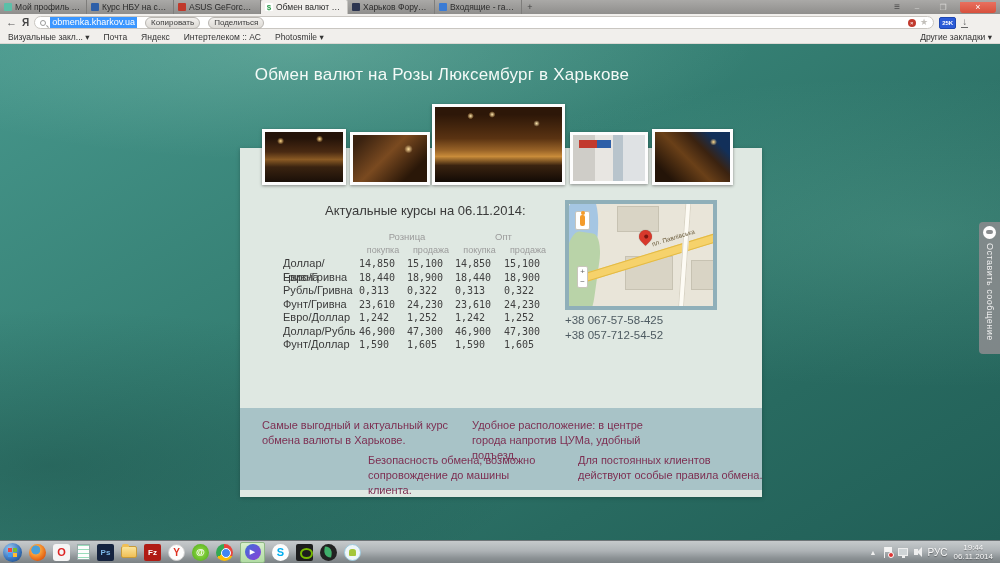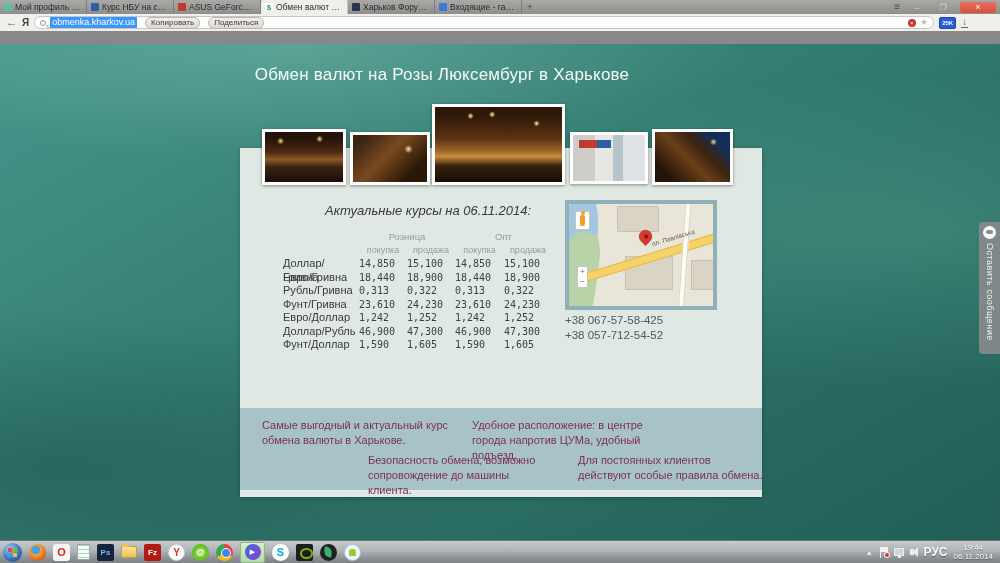--- a/index.html
+++ b/index.html
@@ -88,21 +88,21 @@
     background:
       linear-gradient(90deg,#cfcdc8 0 30%, #e8e6e2 30% 55%, #b8c4cc 55% 70%, #dfe2e4 70% 100%),
       linear-gradient(180deg,#ded8d0,#9aa0a4); }
   .p4::after { content:""; position:absolute; left:8%; top:10%; width:45%; height:18%;
     background:linear-gradient(90deg,#c23a2e 0 55%, #2d5fa8 55% 100%); }
   .p5 { left:412px; top:85px; width:81px; height:56px;
     background: radial-gradient(circle 5px at 78% 20%, #ffd98a, transparent 70%),
       linear-gradient(225deg,#12305a 0 18%, #3a2210 35%, #6a4018 55%, #241408 85%); }
 
   
-  .rates-heading { position:absolute; left:85px; top:55px; font-size:13px; color:#3a3a3a;font-style:italic; }
+  .rates-heading { position:absolute; left:85px; top:55px; font-size:13px; color:#3a3a3a; }
   .rates { position:absolute; left:43px; top:82px; display:grid;
     grid-template-columns:76px 48px 48px 49px 48px; }
   .rates div { line-height:13.5px; height:13.5px; }
   .grp { color:#9b9b9b; font-size:9.5px; text-align:center; }
   .sub { color:#9b9b9b; font-size:9px; text-align:center; }
   .pair { font-size:11px; color:#3a3a3a; }
   .val { font-family:"DejaVu Sans Mono", monospace; font-size:10px; color:#3f3f3f; text-align:left; padding-right:4px; }
 
   
   .map-frame { position:absolute; left:325px; top:52px; width:152px; height:110px;
@@ -202,21 +202,21 @@
   .tray-flag { position:relative; width:9px; height:11px; }
   .tray-flag::before { content:""; position:absolute; left:1px; top:0; width:1px; height:11px; background:#eee; }
   .tray-flag::after { content:""; position:absolute; left:2px; top:0; width:7px; height:5px; background:#f4f4f4; }
   .flag-badge { position:absolute; right:-2px; bottom:0; width:6px; height:6px; border-radius:50%;
     background:#d33; border:1px solid #fff; z-index:2; }
   .tray-net { width:10px; height:8px; border:1px solid #eee; background:#cfd4d6; position:relative; }
   .tray-net::after { content:""; position:absolute; left:3px; bottom:-3px; width:3px; height:2px; background:#eee; }
   .tray-spk { position:relative; width:4px; height:6px; background:#eee; margin-right:4px; }
   .tray-spk::before { content:""; position:absolute; left:3px; top:-2px; width:0; height:0;
     border-top:5px solid transparent; border-bottom:5px solid transparent; border-right:5px solid #eee; }
-  .tray-lang { color:#fafafa; font-size:12px; font-weight:bold; text-shadow:0 1px 1px rgba(0,0,0,0.4); }
+  .tray-lang { color:#fafafa; font-size:10px; font-weight:normal; text-shadow:0 1px 1px rgba(0,0,0,0.4); }
   .tray-clock { text-align:center; color:#fafafa; font-size:8px; line-height:9.5px;
     text-shadow:0 1px 1px rgba(0,0,0,0.4); }
 </style>
 </head>
 <body>
 
 <div class="screen">
 
   <div class="tabbar">
     <div class="tab">
@@ -261,20 +261,29 @@
       <span class="ab-btn">Копировать</span>
       <span class="ab-btn">Поделиться</span>
       <span class="ab-spacer"></span>
       <span class="red-dot"></span>
       <span class="star-ic">★</span>
     </div>
     <span class="ext-25k">25K</span>
     <span class="dl-ic">↓</span>
   </div>
 
+  <div class="bookmarks">
+    <span>Визуальные закл... ▾</span>
+    <span>Почта</span>
+    <span>Яндекс</span>
+    <span>Интертелеком :: АС</span>
+    <span>Photosmile ▾</span>
+    <span class="bm-spacer"></span>
+    <span>Другие закладки ▾</span>
+  </div>
 
   <div class="viewport">
     <div class="page-title">Обмен валют на Розы Люксембург в Харькове</div>
 
     <div class="panel">
       <div class="rates-heading">Актуальные курсы на 06.11.2014:</div>
 
       <div class="rates">
         <div></div>
         <div class="grp" style="grid-column:2/4">Розница</div>

